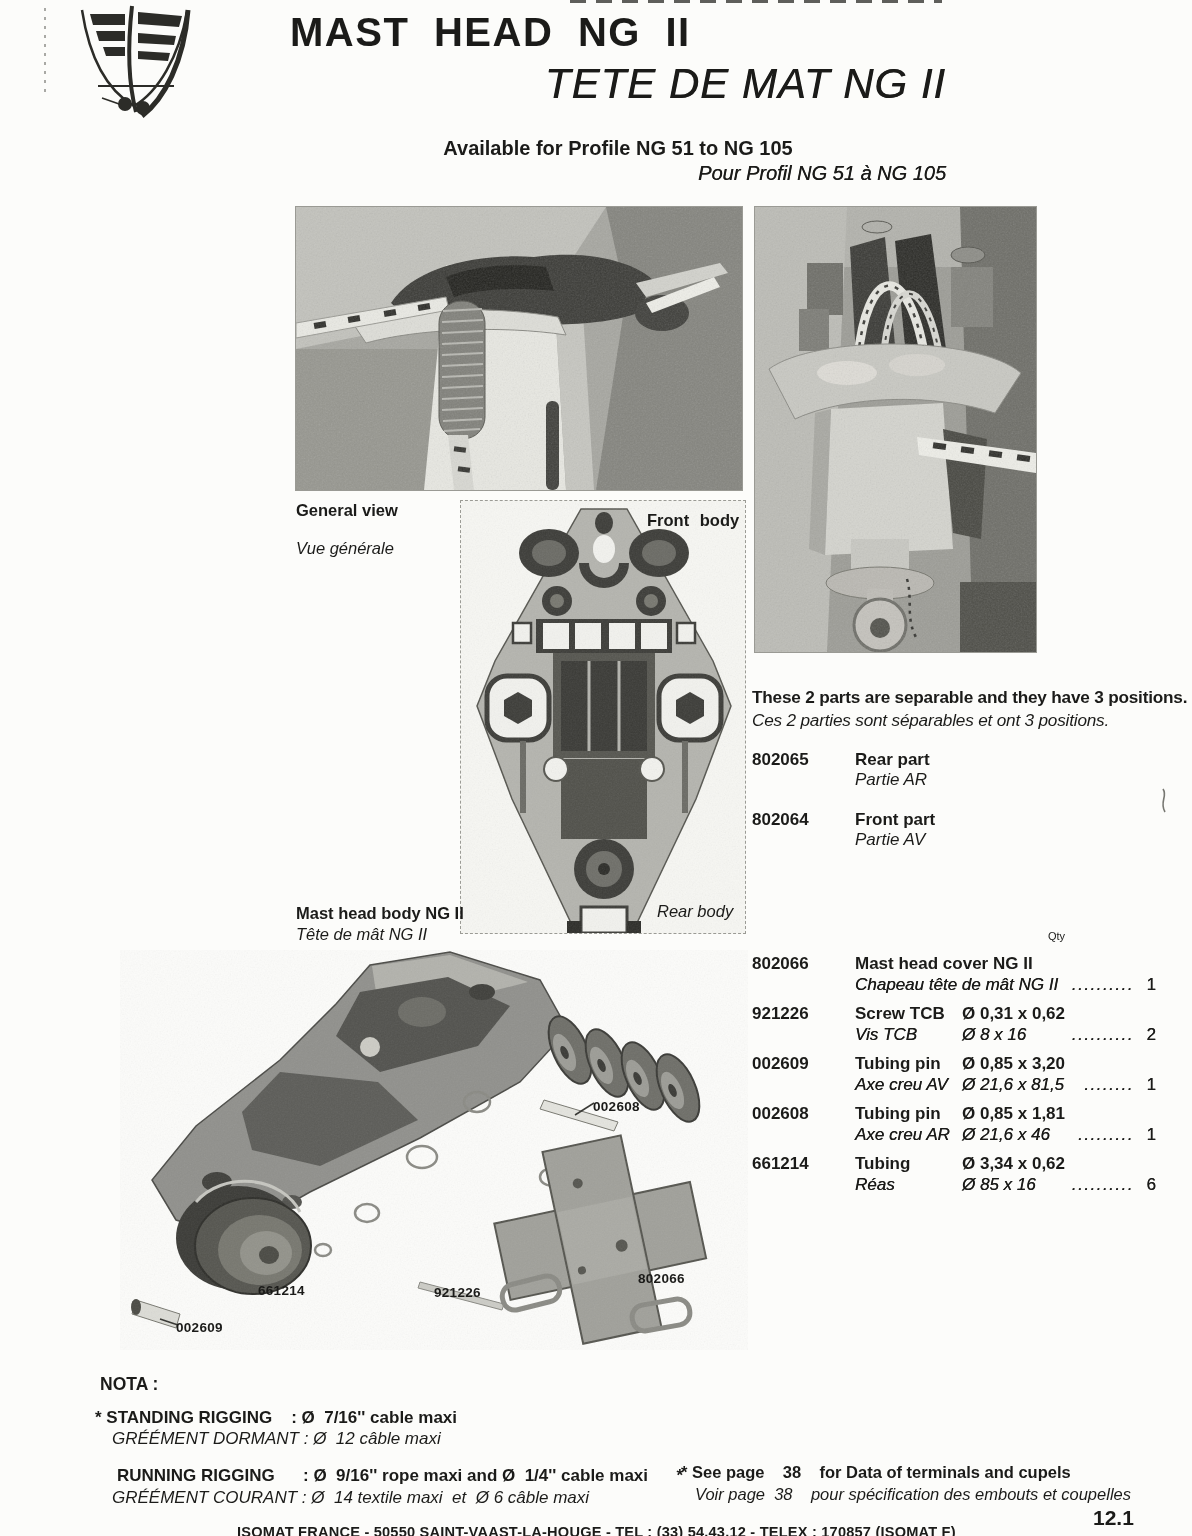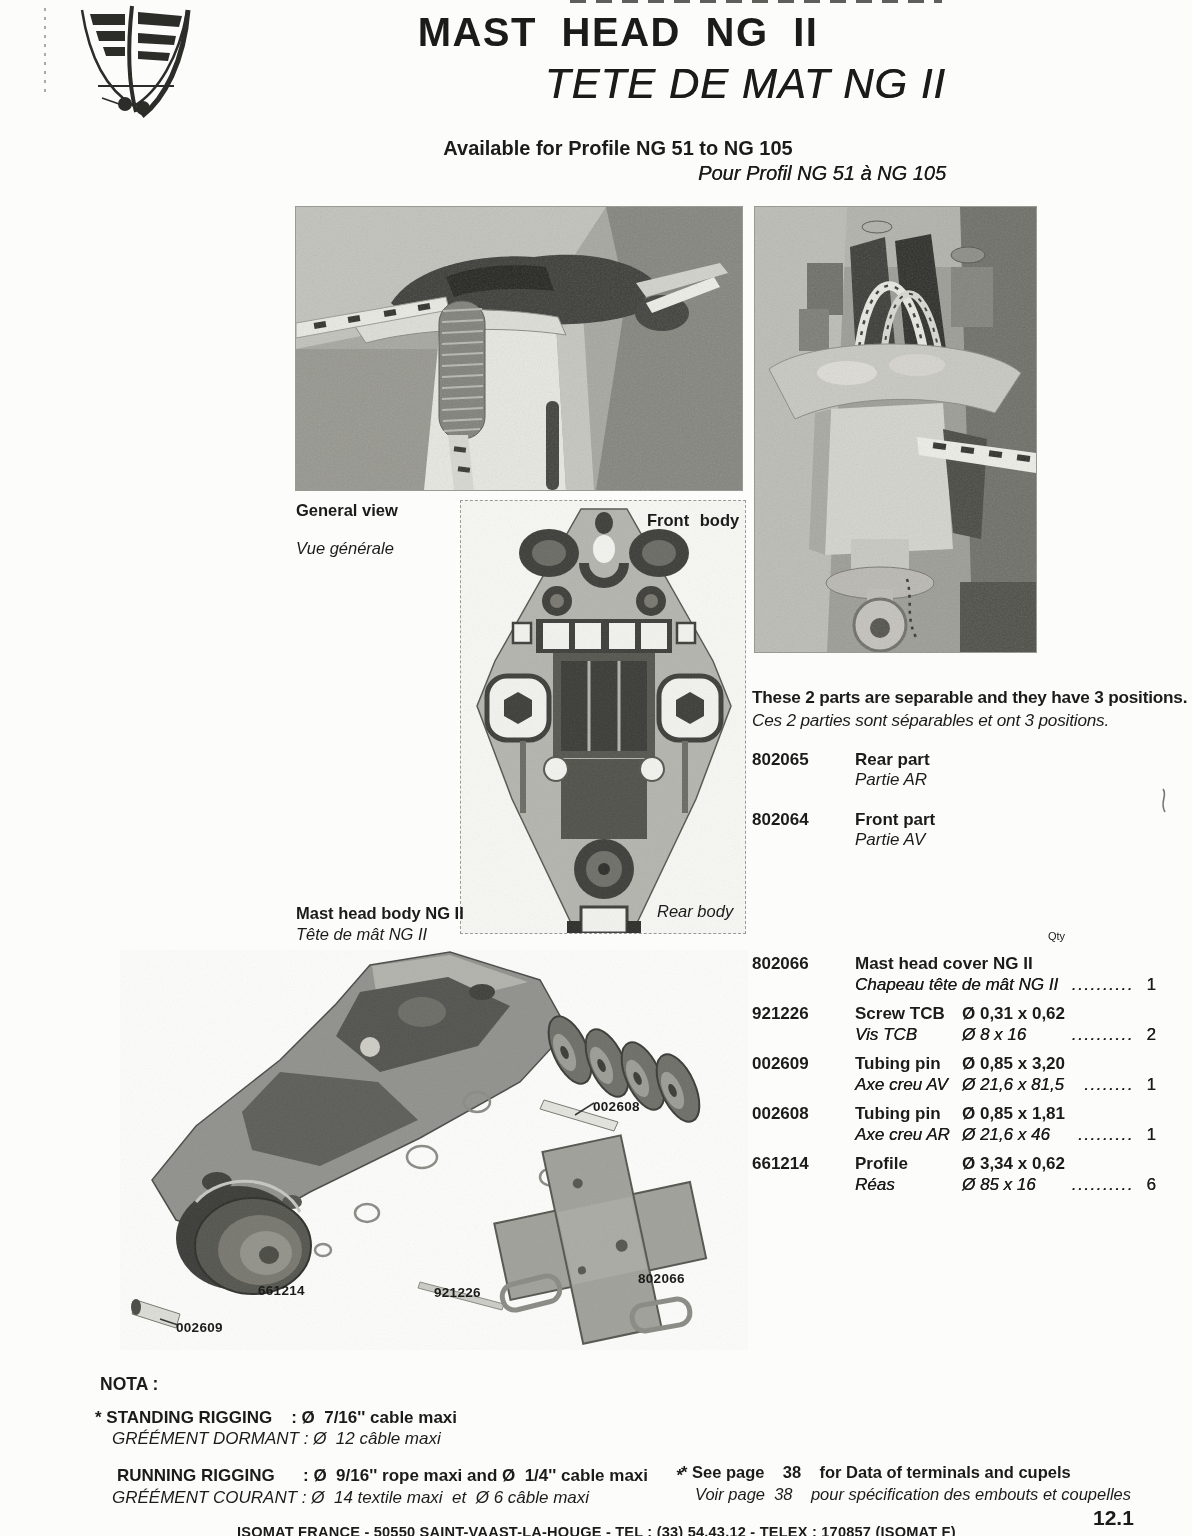--- a/index.html
+++ b/index.html
@@ -3,21 +3,21 @@
 <meta charset="utf-8">
 <style>
   *{margin:0;padding:0;box-sizing:border-box}
   html,body{background:#dcdcd6}
   .page{position:relative;width:1192px;height:1536px;margin:0 auto;background:#fcfcfa;
         font-family:"Liberation Sans",sans-serif;color:#1b1b19;overflow:hidden}
   .abs{position:absolute}
   .b{font-weight:700}
   .i{font-style:italic}
   .pre{white-space:pre}
-  .title-en{left:290px;top:10px;width:656px;text-align:center;font-size:40px;font-weight:700;
+  .title-en{left:290px;top:10px;width:656px;font-size:40px;font-weight:700;
             word-spacing:12px;letter-spacing:1.5px}
   .title-fr{left:290px;top:60px;width:656px;text-align:right;font-size:42px;font-style:italic;
             letter-spacing:1px;text-shadow:0.5px 0 0 currentColor}
   .avail-en{left:290px;top:137px;width:656px;text-align:center;font-size:20px;font-weight:700}
   .avail-fr{left:290px;top:162px;width:656px;text-align:right;font-size:20px;font-style:italic;
             text-shadow:0.3px 0 0 currentColor}
   .photo{position:absolute;outline:1px solid #9a9a94;overflow:hidden}
   .drawing{position:absolute;border:1px dashed #9b9b95;background:#f7f7f3}
   .figlabel{font-size:16.5px;line-height:21px}
   .sepnote{left:752px;width:442px;font-size:17.2px;line-height:22px;letter-spacing:-0.2px}
@@ -299,21 +299,21 @@
           <span class="nmf">Axe creu AR</span>
           <span>Ø  21,6 x 46</span>
           <span class="dots">.........</span>
           <span class="qty">1</span>
         </div>
     </div>
   </div>
   <div class="abs part-row" style="top:1153px">
     <span class="ref">661214</span>
     <div class="pr-lines">
-      <div class="l1"><span class="nm">Profile</span><span>Ø  3,34 x 0,62</span></div>
+      <div class="l1"><span class="nm">Tubing</span><span>Ø  3,34 x 0,62</span></div>
       <div class="l2">
           <span class="nmf">Réas</span>
           <span>Ø  85 x 16</span>
           <span class="dots">..........</span>
           <span class="qty">6</span>
         </div>
     </div>
   </div>
 
   <svg class="abs" style="left:120px;top:950px" width="628" height="400" viewBox="0 0 628 400">

